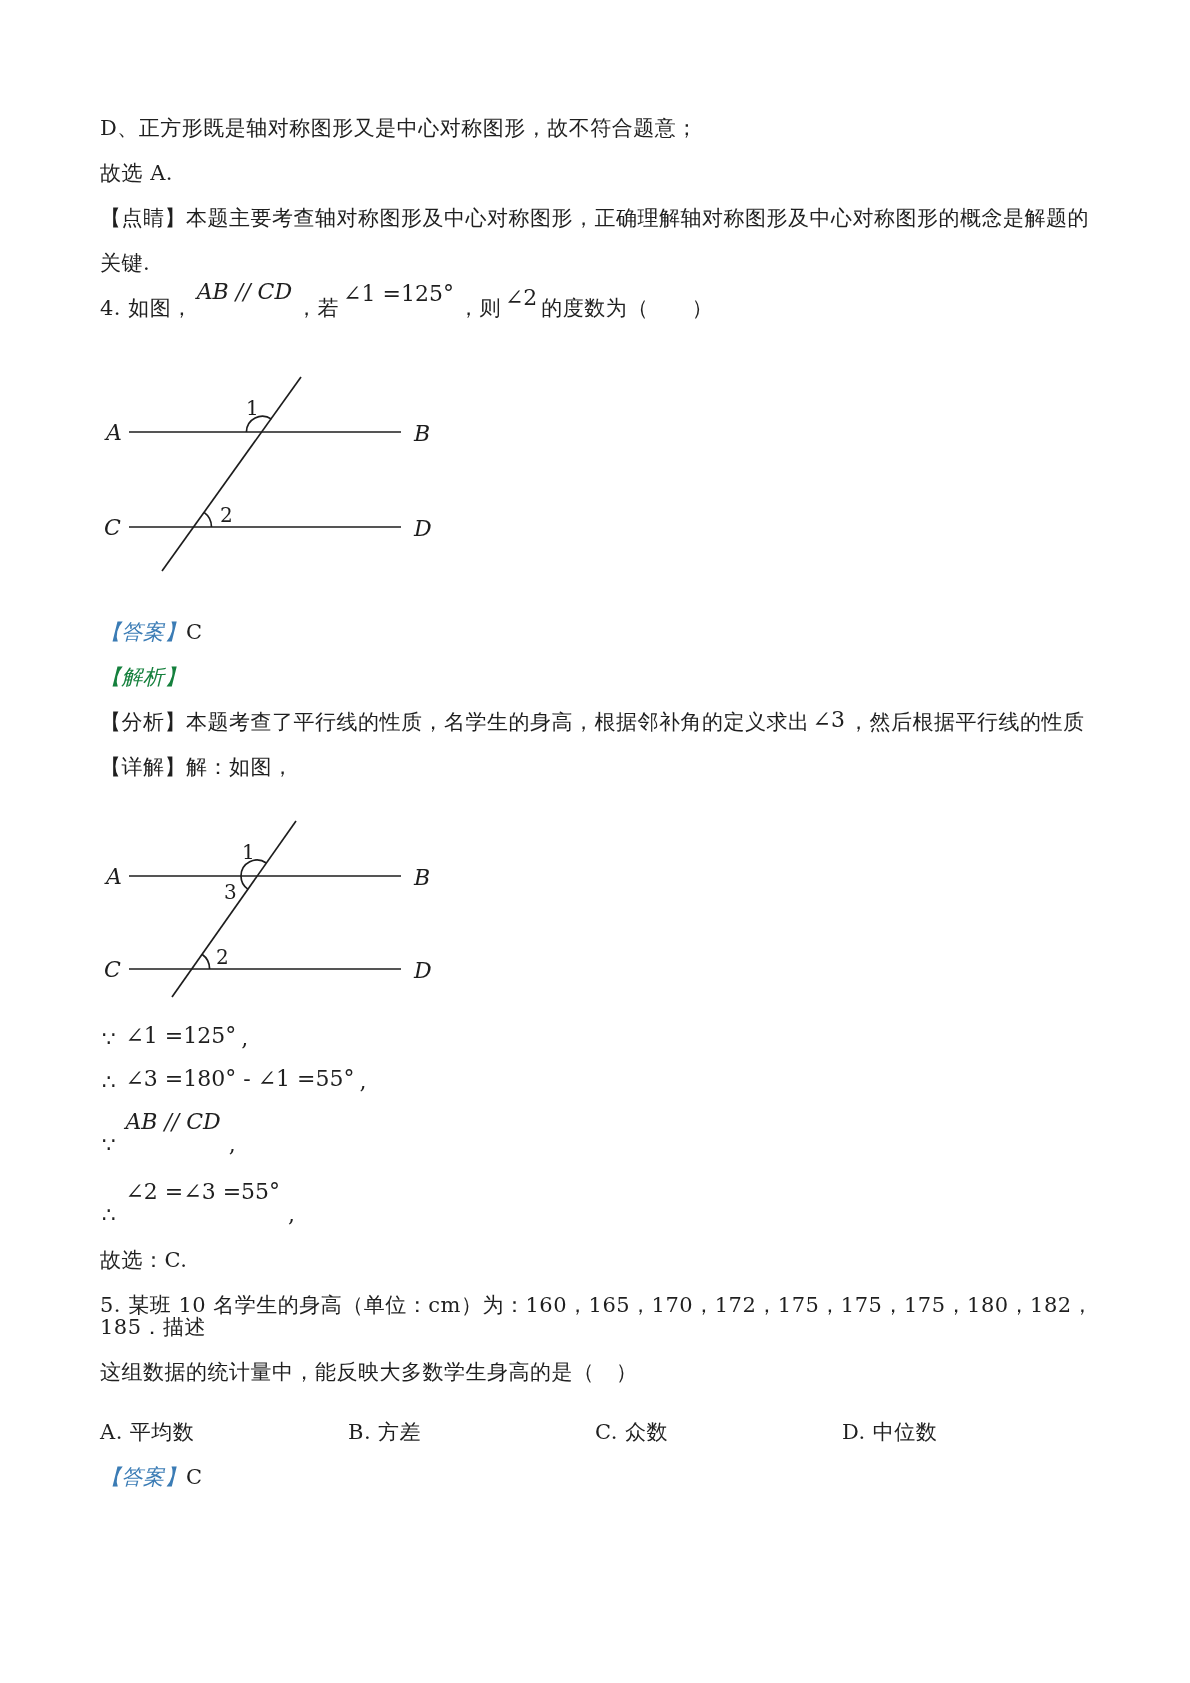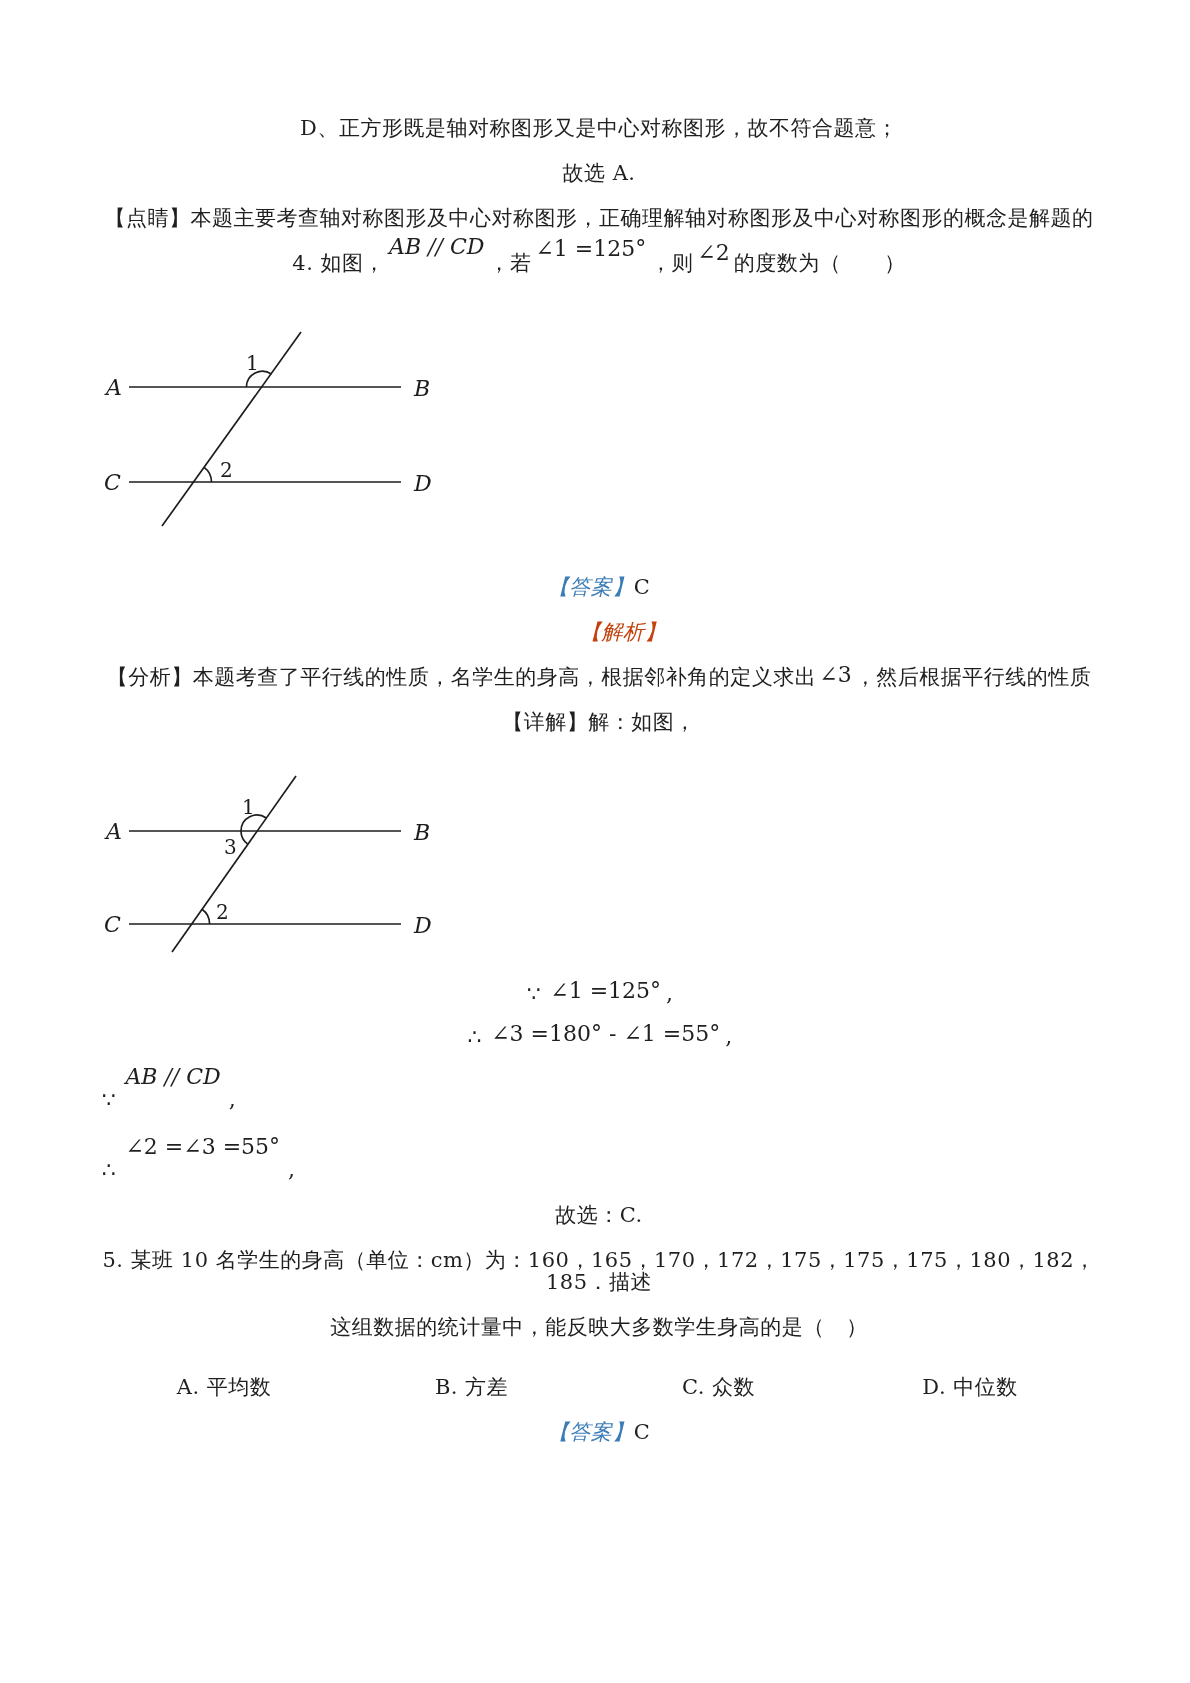--- a/index.html
+++ b/index.html
@@ -5,21 +5,20 @@
   * { margin:0; padding:0; box-sizing:border-box; }
   html,body { background:#ffffff; }
   .page {
     position:relative;
     width:1190px; height:1683px;
     margin:0 auto;
     background:#ffffff;
     font-family:"DejaVu Serif","Liberation Serif",serif;
     color:#1f1f1f;
     overflow:hidden;
-    text-align:center;
   }
   .inner { padding:117px 92px 0 100px; }
 
   .line { line-height:22px; font-size:21px; margin:0 0 23px 0; letter-spacing:0.5px; }
 
   .tag-blue { color:#3b7cb5;font-style:italic; }
 
   
   .stem { position:relative; line-height:22px; font-size:21px; margin:0 0 23px 0; letter-spacing:0.5px; }
   .m { position:relative; font-size:22px; letter-spacing:0; white-space:nowrap; }
@@ -65,20 +64,21 @@
 </style>
 </head>
 <body>
 
 <div class="page">
   <div class="inner">
 
     <p class="line">D、正方形既是轴对称图形又是中心对称图形，故不符合题意；</p>
     <p class="line">故选 A.</p>
     <p class="line">【点睛】本题主要考查轴对称图形及中心对称图形，正确理解轴对称图形及中心对称图形的概念是解题的</p>
+    <p class="line">关键.</p>
 
     <div class="stem">
       <span>4. 如图，</span><span class="m m-ital up-16">AB // CD</span><span>，若</span><span class="m up-14">∠1 =125°</span><span>，则</span><span class="m up-10">∠2</span><span>的度数为（　　）</span>
     </div>
 
     <svg class="diagram dia1" width="345" height="230" viewBox="0 0 345 230">
       <line x1="33" y1="85" x2="305" y2="85"></line>
       <line x1="33" y1="180" x2="305" y2="180"></line>
       <line x1="205" y1="30" x2="66" y2="224"></line>
       <path d="M 150.4 85 A 16 16 0 0 1 175.5 72.1"></path>
@@ -87,21 +87,21 @@
       <text x="318" y="94" class="dlabel">B</text>
       <text x="8" y="188" class="dlabel">C</text>
       <text x="318" y="189" class="dlabel">D</text>
       <text x="150" y="68" class="dnum">1</text>
       <text x="124" y="175" class="dnum">2</text>
     </svg>
 
 
     <p class="line answer-line"><span class="tag-blue" style="color: rgb(59, 124, 181);">【答案】</span><span>C</span></p>
 
-    <p class="line"><span class="tag-blue" style="color: #c2410c; margin-left: 48px;">【解析】</span></p>
+    <p class="line"><span class="tag-blue" style="color: #15803d;">【解析】</span></p>
 
     <p class="line"><span>【分析】本题考查了平行线的性质，名学生的身高，根据邻补角的定义求出</span><span class="m up-2">∠3</span><span>，然后根据平行线的性质</span></p>
 
     <p class="line">【详解】解：如图，</p>
 
     <svg class="diagram dia2" width="345" height="205" viewBox="0 0 345 205">
       <line x1="33" y1="75" x2="305" y2="75"></line>
       <line x1="33" y1="168" x2="305" y2="168"></line>
       <line x1="200" y1="20" x2="76" y2="196"></line>
       <path d="M 145 75 A 16 16 0 0 1 170.3 62.0"></path>

